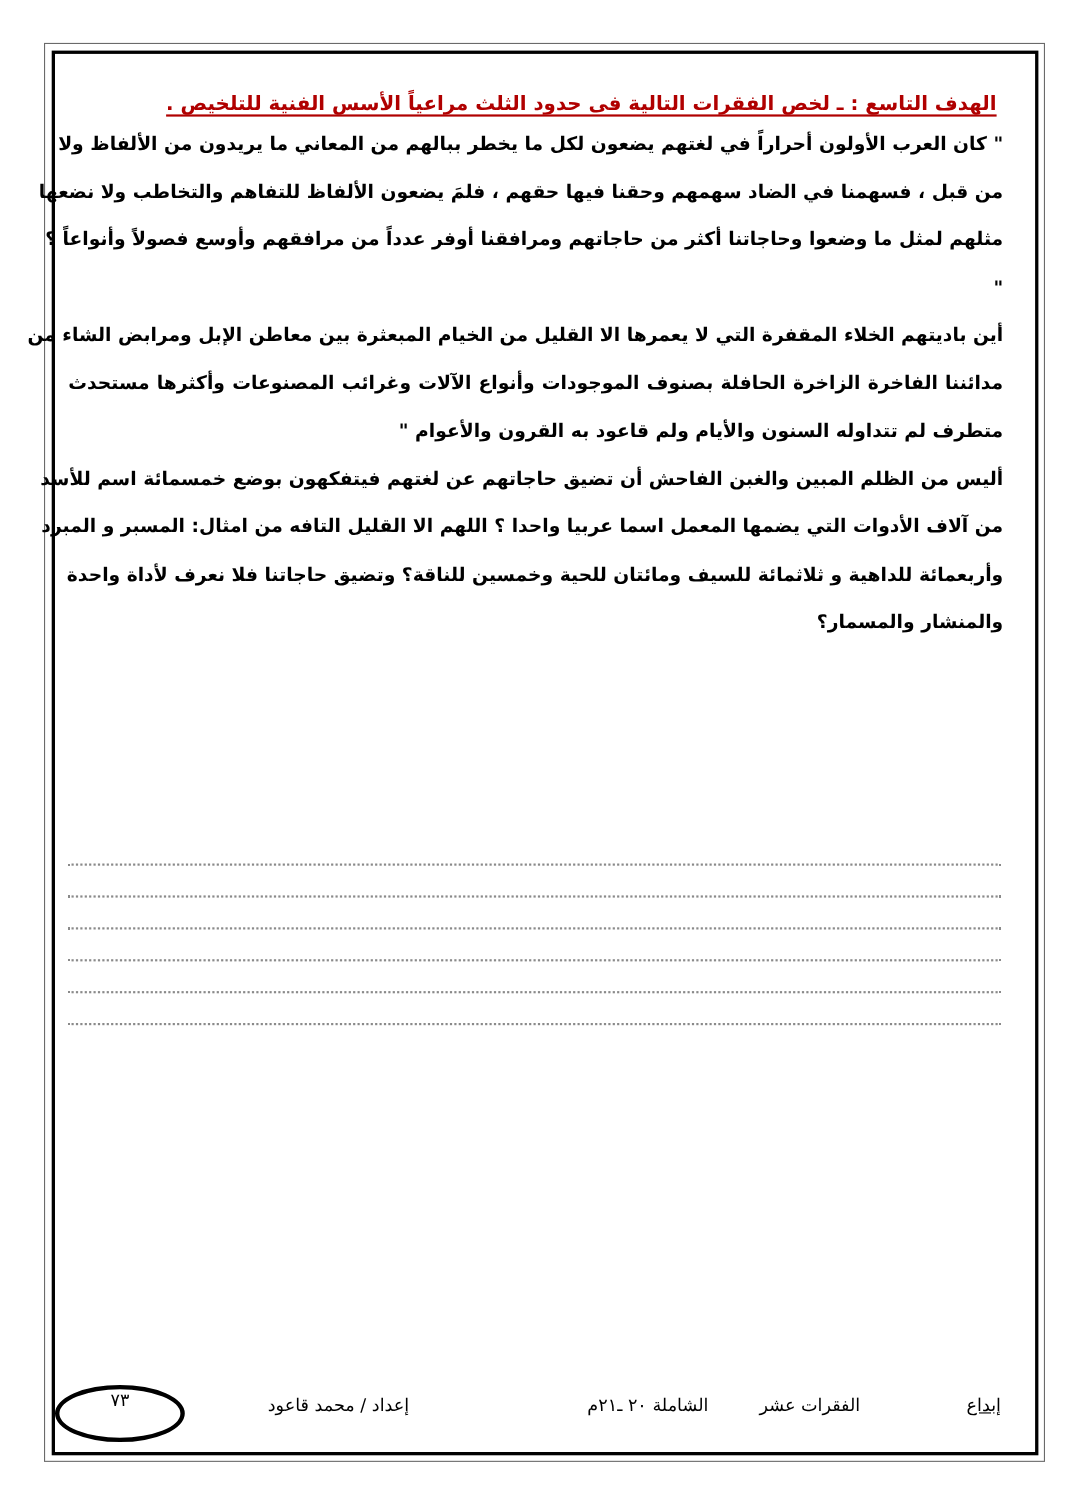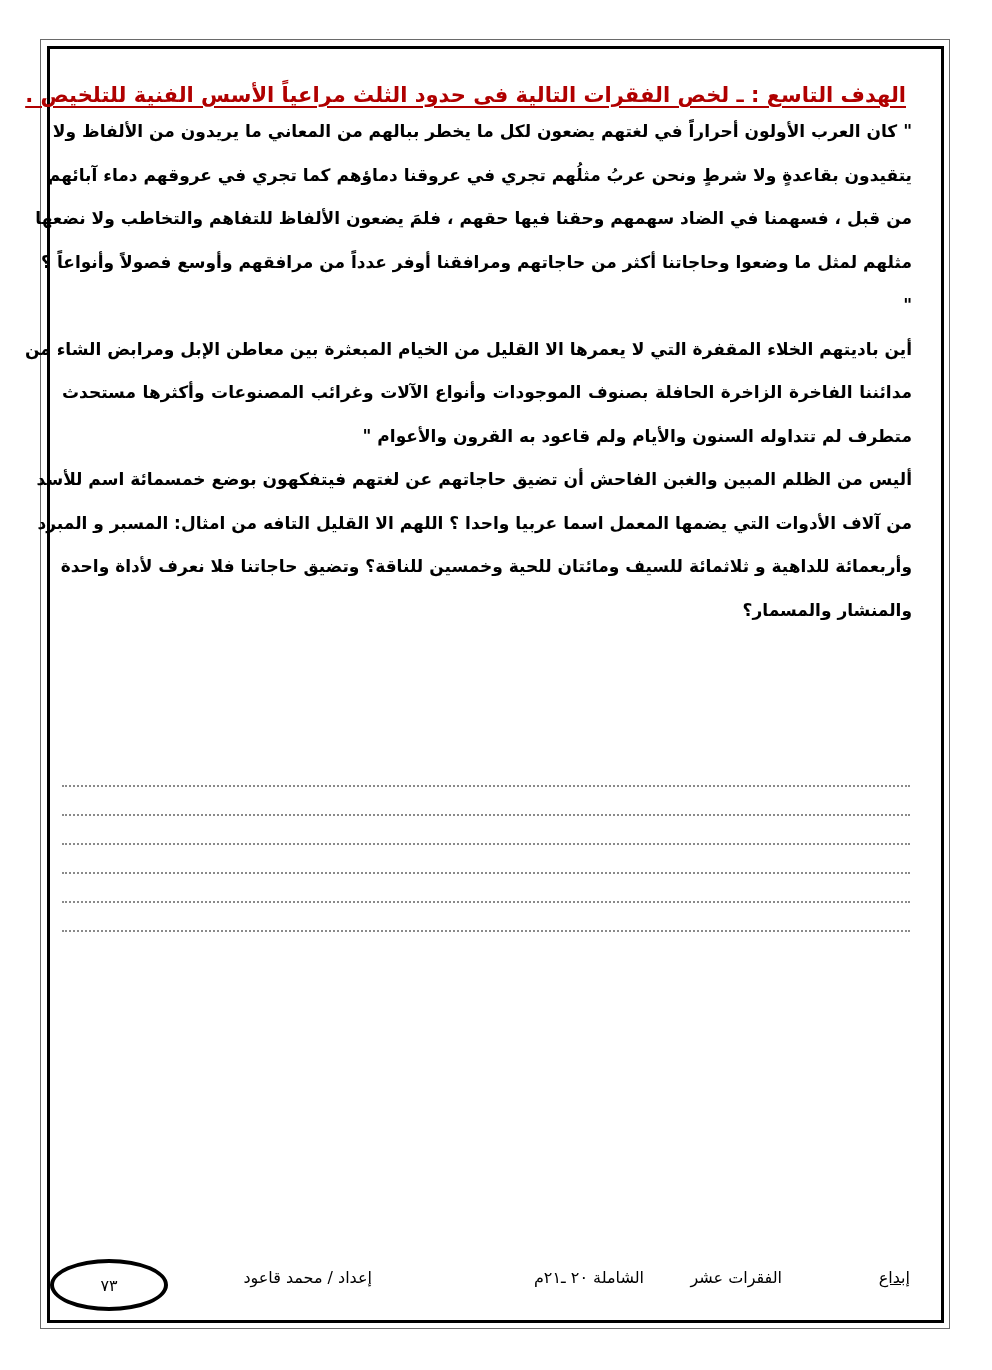--- a/index.html
+++ b/index.html
@@ -11,21 +11,21 @@
     .frame-inner {
       position: absolute; left: 47px; top: 46px; width: 897px; height: 1277px;
       border: 3px solid #000; box-sizing: border-box;
     }
     .content {
       position: absolute; left: 62px; top: 80px; width: 850px;
       direction: rtl; text-align: right;
       font-family: "DejaVu Sans", sans-serif; color: #000;
     }
     .heading {
-      color: #b00000; font-weight: bold; font-size: 21px; line-height: 30px;
+      color: #b00000; font-weight: bold; font-size: 18px; line-height: 30px;
       text-decoration: underline; text-decoration-thickness: 2px; text-underline-offset: 4px;
       margin: 0 6px 0 0; white-space: nowrap;
     }
     .para {
       font-weight: bold; font-size: 17px; line-height: 43.5px; margin: 0;
       text-align: justify; text-align-last: right;
     }
     .para .line { display: block; white-space: nowrap; text-align: justify; text-align-last: justify; }
     .para .line.last { text-align-last: right; }
     .answer-lines { position: absolute; left: 62px; top: 785px; width: 848px; }
@@ -37,36 +37,35 @@
       font-family: "DejaVu Sans", sans-serif; font-size: 16px; color: #000; direction: rtl;
     }
     .footer span { position: absolute; top: 10px; white-space: nowrap; }
     .f-ibdaa { right: 82px; text-decoration: underline; }
     .f-grade { right: 210px; }
     .f-year { right: 348px; }
     .f-author { right: 620px; }
     .page-oval {
       position: absolute; left: 50px; top: 1259px; width: 118px; height: 52px;
       border: 4px solid #000; border-radius: 50%; box-sizing: border-box;
-      display: flex; align-items: center; justify-content: center;
+      display: flex; align-items: flex-start; justify-content: center;
       font-family: "DejaVu Sans", sans-serif; font-size: 16px;
     }
   </style>
 </head>
 <body>
 
 <div class="frame-outer"></div>
 <div class="frame-inner"></div>
 
 <div class="content">
   <h1 class="heading">الهدف التاسع : ـ لخص الفقرات التالية  فى حدود الثلث  مراعياً الأسس الفنية للتلخيص .</h1>
 
   <div class="para" id="p1">
       <span class="line">" كان العرب الأولون أحراراً في لغتهم يضعون لكل ما يخطر ببالهم من المعاني ما يريدون من الألفاظ ولا</span>
-      <span class="line">يتقيدون بقاعدةٍ ولا شرطٍ ونحن عربُ مثلُهم تجري في عروقنا دماؤهم كما تجري في عروقهم دماء آبائهم</span>
       <span class="line">من قبل ، فسهمنا في الضاد سهمهم وحقنا فيها حقهم ، فلمَ يضعون الألفاظ للتفاهم والتخاطب ولا نضعها</span>
       <span class="line">مثلهم لمثل ما وضعوا وحاجاتنا أكثر من حاجاتهم ومرافقنا أوفر عدداً من مرافقهم وأوسع فصولاً وأنواعاً ؟</span>
       <span class="line last">"</span>
     </div>
   <div class="para" id="p2">
       <span class="line">أين باديتهم الخلاء المقفرة التي لا يعمرها الا القليل من الخيام المبعثرة بين معاطن الإبل ومرابض الشاء من</span>
       <span class="line">مدائننا الفاخرة الزاخرة الحافلة بصنوف الموجودات وأنواع الآلات وغرائب المصنوعات وأكثرها مستحدث</span>
       <span class="line last">متطرف لم تتداوله السنون والأيام ولم قاعود به القرون والأعوام  "</span>
     </div>
   <div class="para" id="p3">

